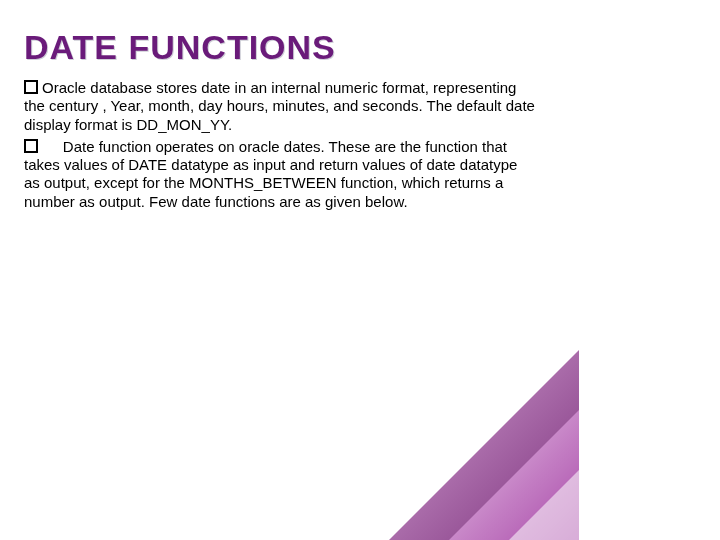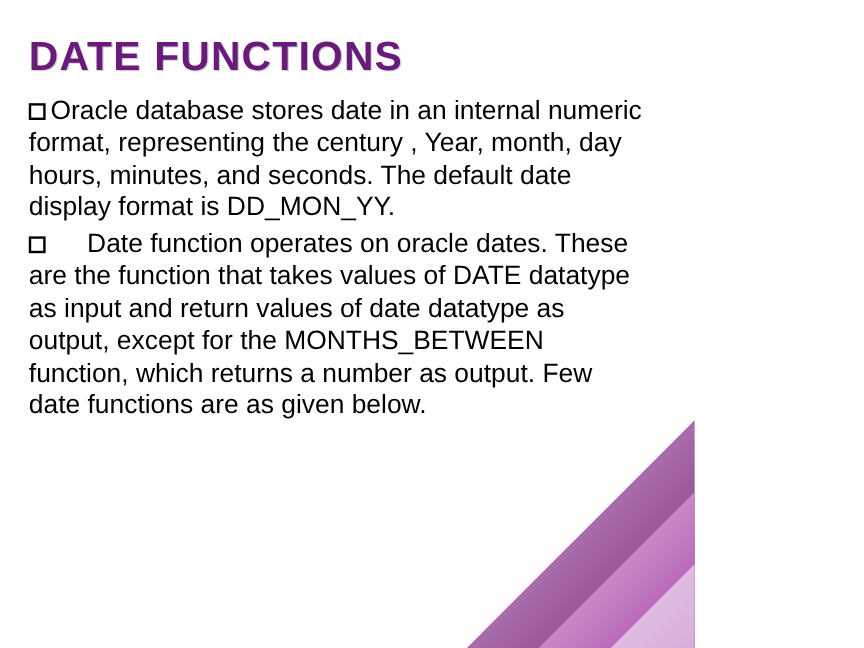--- a/index.html
+++ b/index.html
@@ -22,21 +22,21 @@
   .title {
     font-family: "Trebuchet MS", "Lucida Sans Unicode", sans-serif;
     font-size: 34px;
     font-weight: 700;
     letter-spacing: 1px;
     color: #6a1b7a;
     text-shadow: 1px 1px 0 #cfcfd7;
     margin: 0 0 12px 0;
   }
   .body {
-    font-size: 22px;
+    font-size: 15px;
     line-height: 1.22;
     color: #000000;
     font-family: Verdana, Geneva, sans-serif;
   }
   .body p {
     margin: 0 0 4px 0;
   }
   .bullet {
     display: inline-block;
     width: 14px;

